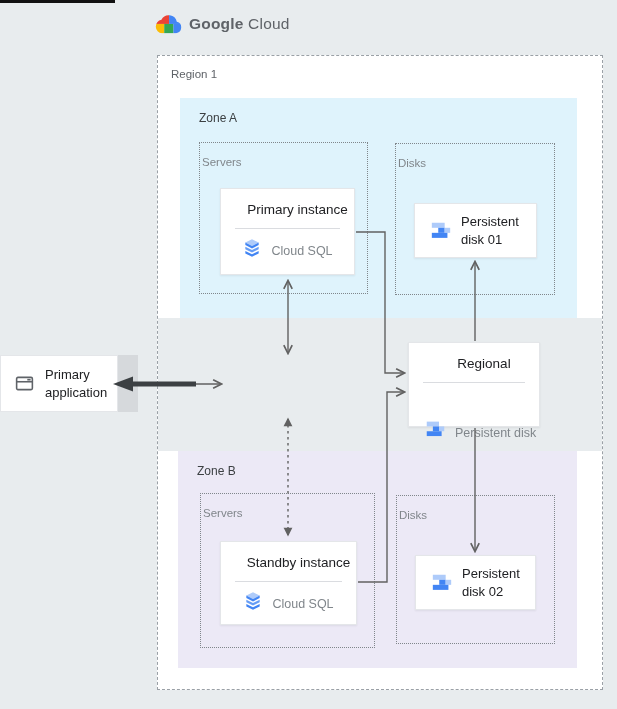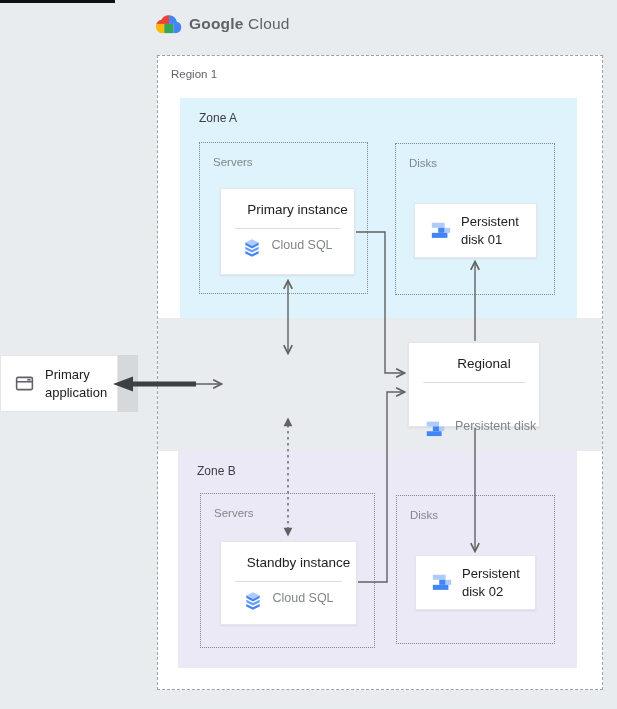--- a/index.html
+++ b/index.html
@@ -20,26 +20,26 @@
 
   .lbl { font-size:11.5px; color:#5f6368; }
   .lbl-dim { font-size:11.5px; color:#80868b; }
 
   .zone { position:absolute; }
   .zone-a { left:180px; top:98px; width:397px; height:220px; background:var(--zone-a-bg,#dff3fc); }
   .zone-b { left:178px; top:451px; width:399px; height:217px; background:var(--zone-b-bg,#ece9f6); }
   .zone-label { position:absolute; left:19px; top:13px; font-size:12px; color:#3c4043; }
 
   .group { position:absolute; border:1px dotted #80868b; }
-  .group-label { position:absolute; left:13px; top:13px; }
+  .group-label { position:absolute; left:2px; top:13px; }
 
   .card { position:absolute; background:#fff; border:1px solid #e4e6e9; box-shadow:0 1px 2px rgba(0,0,0,.07); }
   .card-title { text-align:center; font-size:13.5px; color:var(--text-dark,#202124); padding-top:13px;padding-left:20px; }
   .divider { height:1px; background:#dadce0; margin:11px 14px 0 14px; }
-  .svc-row { display:flex; align-items:flex-start; justify-content:center; gap:9px; margin-top:9px; }
+  .svc-row { display:flex; align-items:flex-end; justify-content:center; gap:9px; margin-top:9px; }
   .svc-label { font-size:12.5px; color:var(--label-gray,#80868b); }
 
   .disk-card { display:flex; align-items:center; gap:9px; padding-left:15px; }
   .disk-label { font-size:13px; color:var(--text-dark,#202124); line-height:1.35; width:72px; }
 
   .ip-box { position:absolute; left:228px; top:357px; width:120px; height:55px;
             background:var(--ip-bg,#e6f4ea); border:1px solid #d4d8d5;
             display:flex; align-items:center; justify-content:center;
             font-size:13px; color:var(--text-dark,#202124); }
 

